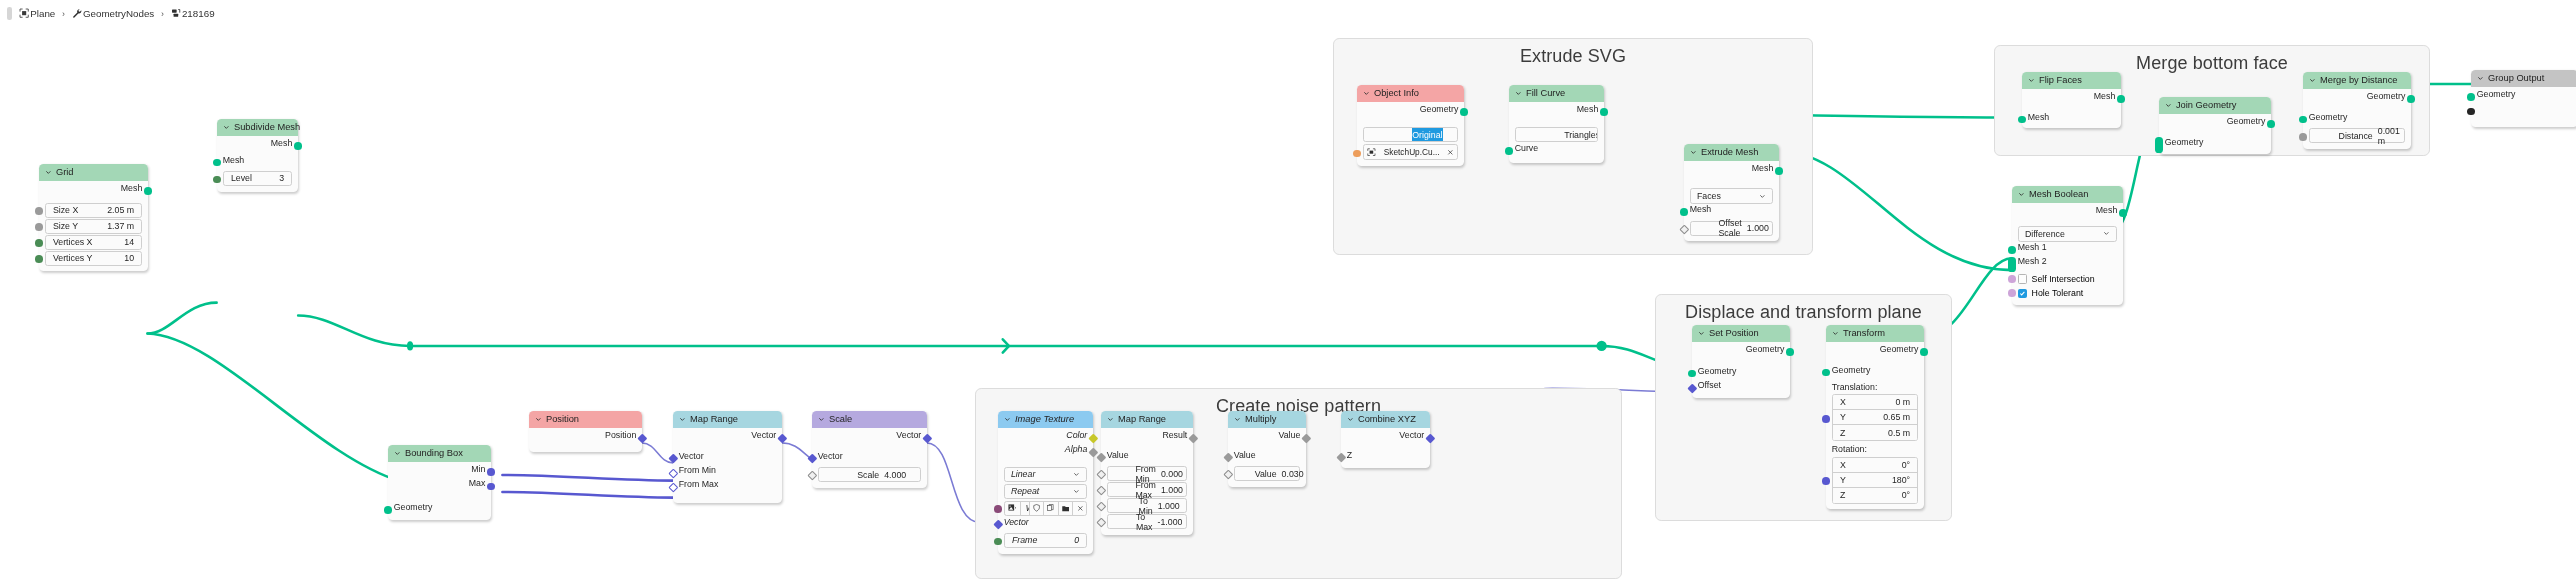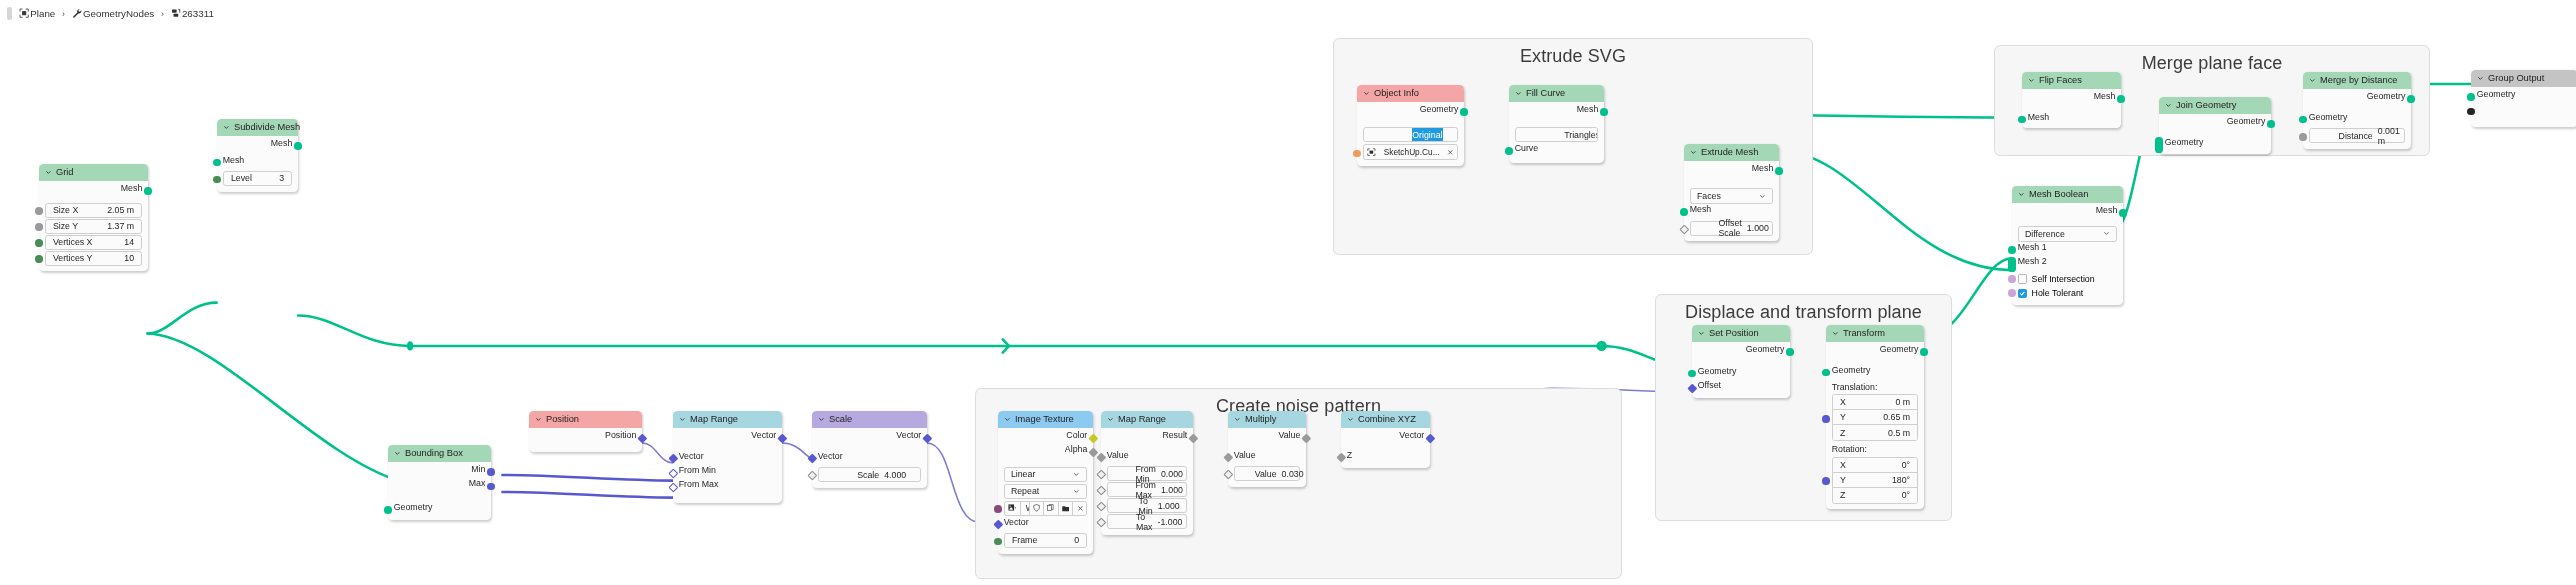--- a/index.html
+++ b/index.html
@@ -190,21 +190,21 @@
     <span class="bc-sep">›</span>
 
     <div class="bc-item">
       <span class="ico">
         <svg width="10.3" height="10.3" viewBox="0 0 20 20">
           <rect x="2" y="3" width="9" height="6" rx="1" fill="#2f2f2f"></rect>
           <rect x="5" y="11" width="9" height="6" rx="1" fill="#2f2f2f"></rect>
           <path d="M14 3h3v6" stroke="#2f2f2f" stroke-width="1.6" fill="none"></path>
         </svg>
       </span>
-      <span class="bc-text">263311</span>
+      <span class="bc-text">218169</span>
     </div>
   </div>
 
   <div id="canvas">
 
     <svg id="wires" viewBox="0 0 4994 1083">
       <g fill="none" stroke-linecap="round">
 
         <path d="M286,594 C330,594 360,534 420,534" stroke="#00c08b" stroke-width="5"></path>
 
@@ -435,21 +435,21 @@
             <span class="wv">4.000</span>
           </div>
         </div>
       </div>
     </div>
 
     <div class="frame" style="left:975px; top:361px; width:647px; height:191px;">
       <div class="frame-title">Create noise pattern</div>
     </div>
 
-    <div class="node" style="left:998px; top:384px; width:95px;">
+    <div class="node" style="left:998px; top:384px; width:95px;font-style:italic;">
       <div class="node-head hdr-blue">
         <span class="chev ico">
           <svg width="6.7" height="6.7" viewBox="0 0 13 13">
               <path d="M2.5 4.5 L6.5 8.5 L10.5 4.5" stroke="#2a2a2a" stroke-width="1.6" fill="none"></path>
             </svg>
         </span>
         <span>Image Texture</span>
       </div>
       <div class="node-body">
         <div class="row out">
@@ -866,21 +866,21 @@
             <svg width="6.7" height="6.7" viewBox="0 0 13 13">
                 <path d="M2.5 6.8 L5.2 9.5 L10.5 3.5" stroke="#ffffff" stroke-width="2" fill="none"></path>
               </svg>
           </span>
           <span>Hole Tolerant</span>
         </div>
       </div>
     </div>
 
     <div class="frame" style="left:1994px; top:18px; width:436px; height:111px;">
-      <div class="frame-title">Merge plane face</div>
+      <div class="frame-title">Merge bottom face</div>
     </div>
 
     <div class="node" style="left:2022px; top:45px; width:99px;">
       <div class="node-head hdr-green">
         <span class="chev ico">
           <svg width="6.7" height="6.7" viewBox="0 0 13 13">
               <path d="M2.5 4.5 L6.5 8.5 L10.5 4.5" stroke="#2a2a2a" stroke-width="1.6" fill="none"></path>
             </svg>
         </span>
         <span>Flip Faces</span>

